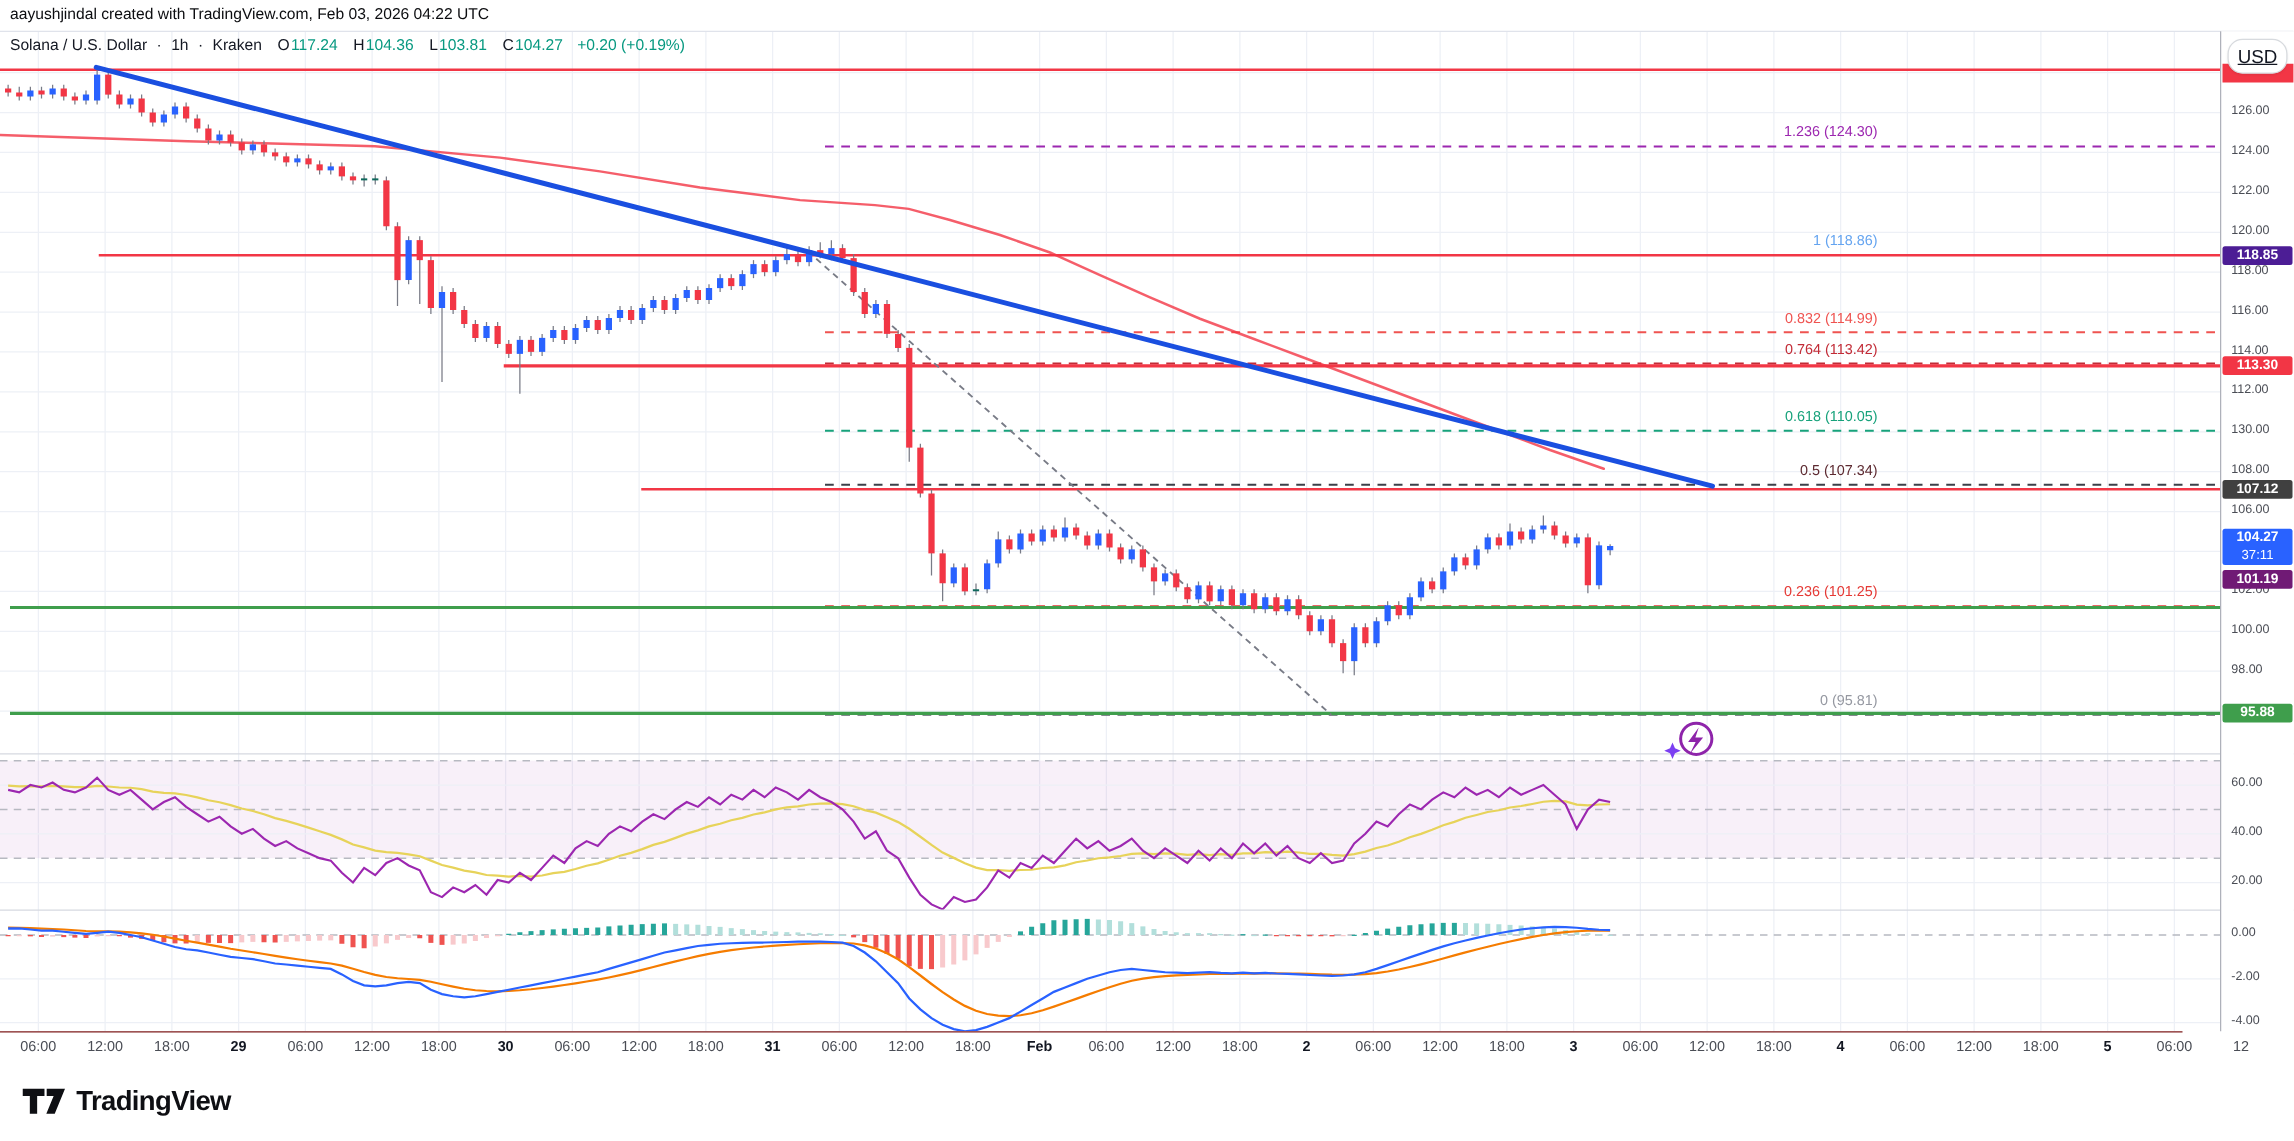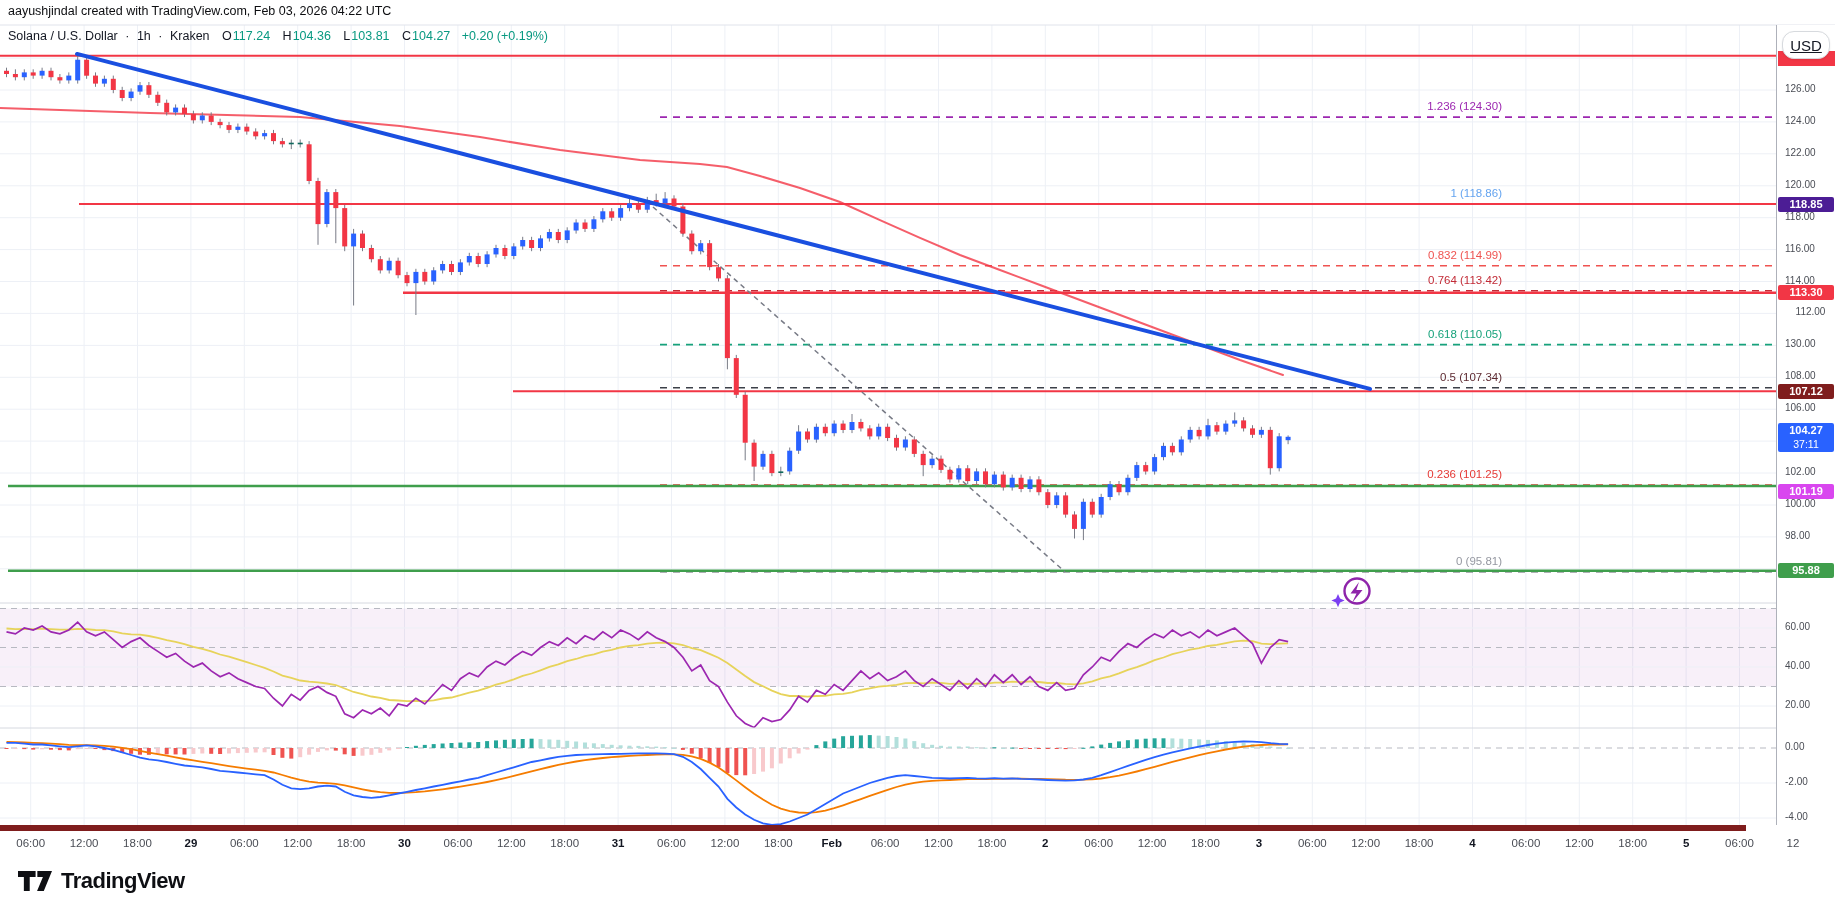--- a/index.html
+++ b/index.html
@@ -18,21 +18,21 @@
   .usd-btn{position:absolute;left:5px;top:6px;width:46px;height:26px;background:#fff;
            border:1px solid #d7dade;border-radius:12px;font-size:15px;color:#131722;
            display:flex;align-items:center;justify-content:center;z-index:3;box-shadow:0 1px 2px rgba(0,0,0,.08);text-decoration:underline;}
   .clip-label{position:absolute;left:1px;top:26px;width:57px;height:15px;background:#f23645;z-index:2;}
   .ptick{position:absolute;left:0;width:100%;text-align:left;padding-left:8px;box-sizing:border-box;
          font-size:10px;color:#4a4d55;z-index:1;}
   .pbox{position:absolute;left:1px;width:56px;text-align:center;font-size:11px;font-weight:bold;
         color:#fff;border-radius:2px;z-index:2;line-height:15px;}
   .pbox .sub{font-weight:normal;font-size:10.5px;line-height:12px;}
   .taxis{position:absolute;left:0;top:825px;width:1746px;height:27px;background:#fff;
-         border-top:6px solid #7f1d1d;z-index:6;}
+         border-top:1px solid #7f1d1d;z-index:6;}
   .tlabel{position:absolute;top:6px;transform:translateX(-50%);font-size:11.5px;color:#4a4d55;white-space:nowrap;}
   .tlabel.major{color:#131722;font-weight:bold;}
   .fiblabel{position:absolute;font-size:11.5px;font-weight:500;white-space:nowrap;z-index:3;
             transform:translateX(-100%);}
   .footer{position:absolute;left:0;top:852px;width:1835px;height:61px;background:#fff;}
   .logo{position:absolute;left:18px;top:14px;display:flex;align-items:center;gap:9px;}
   .logo span{font-size:22px;font-weight:bold;letter-spacing:-0.5px;color:#0e0f13;}
   .flash{position:absolute;z-index:3;}
 </style>
 </head>
@@ -608,34 +608,34 @@
     <div class="clip-label"></div>
     <div class="usd-btn">USD</div>
     <div id="pticks">
         <div class="ptick" style="top: 58px;">126.00</div>
         <div class="ptick" style="top: 89.92px;">124.00</div>
         <div class="ptick" style="top: 121.84px;">122.00</div>
         <div class="ptick" style="top: 153.76px;">120.00</div>
         <div class="ptick" style="top: 185.68px;">118.00</div>
         <div class="ptick" style="top: 217.6px;">116.00</div>
         <div class="ptick" style="top: 249.52px;">114.00</div>
-        <div class="ptick" style="top: 281.44px; text-align: center;">112.00</div>
+        <div class="ptick" style="top: 281.44px;">112.00</div>
         <div class="ptick" style="top: 313.36px;">130.00</div>
         <div class="ptick" style="top: 345.28px;">108.00</div>
         <div class="ptick" style="top: 377.2px;">106.00</div>
         <div class="ptick" style="top: 441.04px;">102.00</div>
         <div class="ptick" style="top: 472.96px;">100.00</div>
         <div class="ptick" style="top: 504.88px;">98.00</div>
       </div>
     <div id="pboxes">
         <div class="pbox" style="background: #4c1d95; height: 15px; top: 171.614px;">118.85</div>
         <div class="pbox" style="background: rgb(242, 54, 69); height: 15px; top: 260.192px;">113.30</div>
-        <div class="pbox" style="background: #7f1d1d; height: 15px; top: 358.825px;">107.12</div>
+        <div class="pbox" style="background: #404040; height: 15px; top: 358.825px;">107.12</div>
         <div class="pbox" style="background: rgb(41, 98, 255); height: 29px; top: 397.811px;">104.27<div class="sub">37:11</div></div>
-        <div class="pbox" style="background: #d946ef; height: 15px; top: 459px;">101.19</div>
+        <div class="pbox" style="background: #701a75; height: 15px; top: 431px;">101.19</div>
         <div class="pbox" style="background: rgb(63, 158, 76); height: 15px; top: 538.215px;">95.88</div>
       </div>
     <div id="iticks">
         <div class="ptick" style="top: 596px;">60.00</div>
         <div class="ptick" style="top: 635px;">40.00</div>
         <div class="ptick" style="top: 674px;">20.00</div>
         <div class="ptick" style="top: 716px;">0.00</div>
         <div class="ptick" style="top: 751px;">-2.00</div>
         <div class="ptick" style="top: 786px;">-4.00</div>
       </div>

